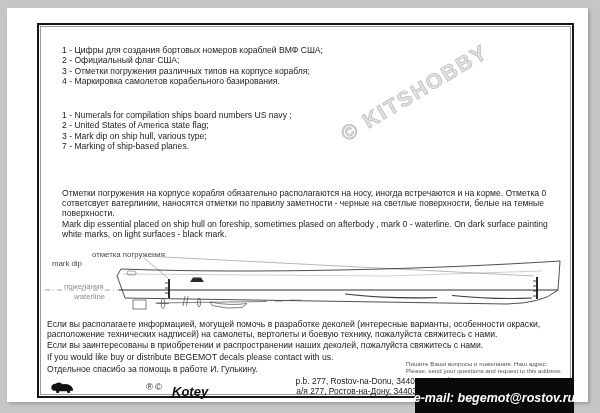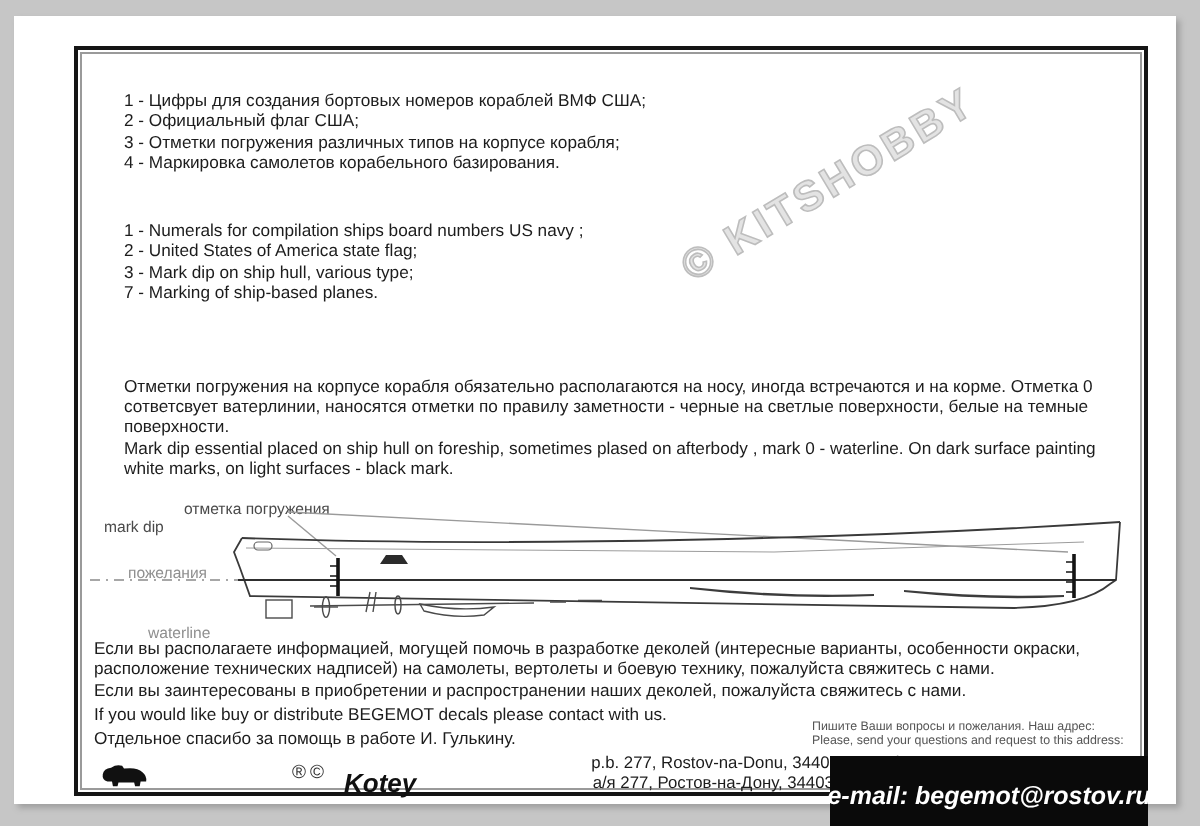--- a/index.html
+++ b/index.html
@@ -31,21 +31,21 @@
     white-space:nowrap; pointer-events:none;
   }
   .list { position:absolute; left:55px; font-size:8.6px; line-height:10.3px; color:#1c1c1c; white-space:nowrap; }
   .list-ru { top:37px; }
   .list-en { top:102px; }
   .desc { position:absolute; left:55px; top:180px; width:505px; font-size:8.6px; line-height:10.2px; color:#1c1c1c; }
   .diagram-label { position:absolute; font-size:7.8px; line-height:9px; color:#4a4a4a; white-space:nowrap; }
   .lbl-markdip-ru { left:45px; top:242px;margin-left:40px; }
   .lbl-markdip-en { left:45px; top:251px; }
   .lbl-water-ru { left:57px; top:274px; color:#8f8f8f; }
-  .lbl-water-en { left:67px; top:284px; color:#8f8f8f;margin-top:20px; }
+  .lbl-water-en { left:67px; top:284px; color:#8f8f8f; }
   .ship { position:absolute; left:30px; top:238px; width:537px; height:72px; }
   .foot-para { position:absolute; left:40px; width:524px; font-size:8.6px; line-height:10px; color:#1c1c1c; }
   .fp1 { top:311px; }
   .fp2 { top:332px; }
   .fp3 { top:344px; }
   .fp4 { top:356px; }
   .note-right { position:absolute; left:399px; top:352px; width:170px; font-size:6.2px; line-height:7.4px; color:#555; }
   .logo-row { position:absolute; left:43px; top:369px; height:20px; }
   .hippo { position:absolute; left:0; top:4px; width:24px; height:14px; }
   .brand { position:absolute; left:27px; top:1px; font-size:14px; font-weight:700; font-style:italic; color:#101010; white-space:nowrap;margin-top:36px; }

